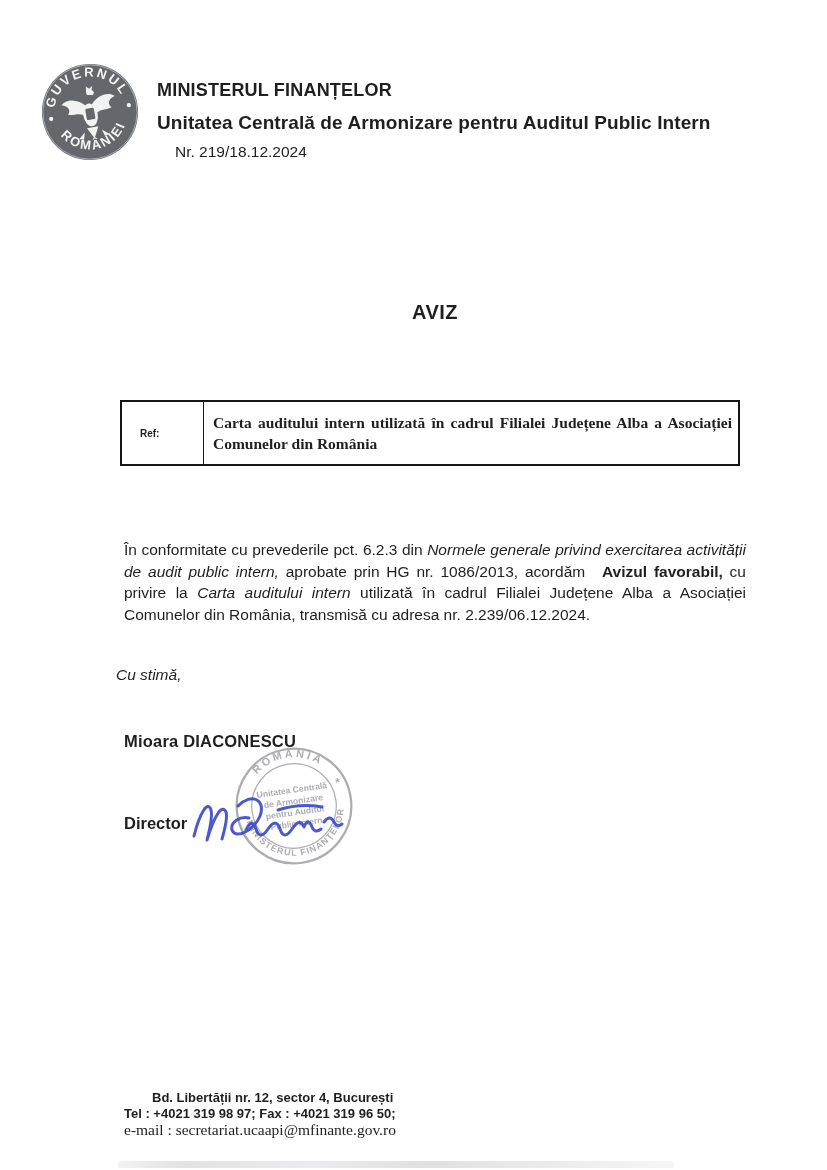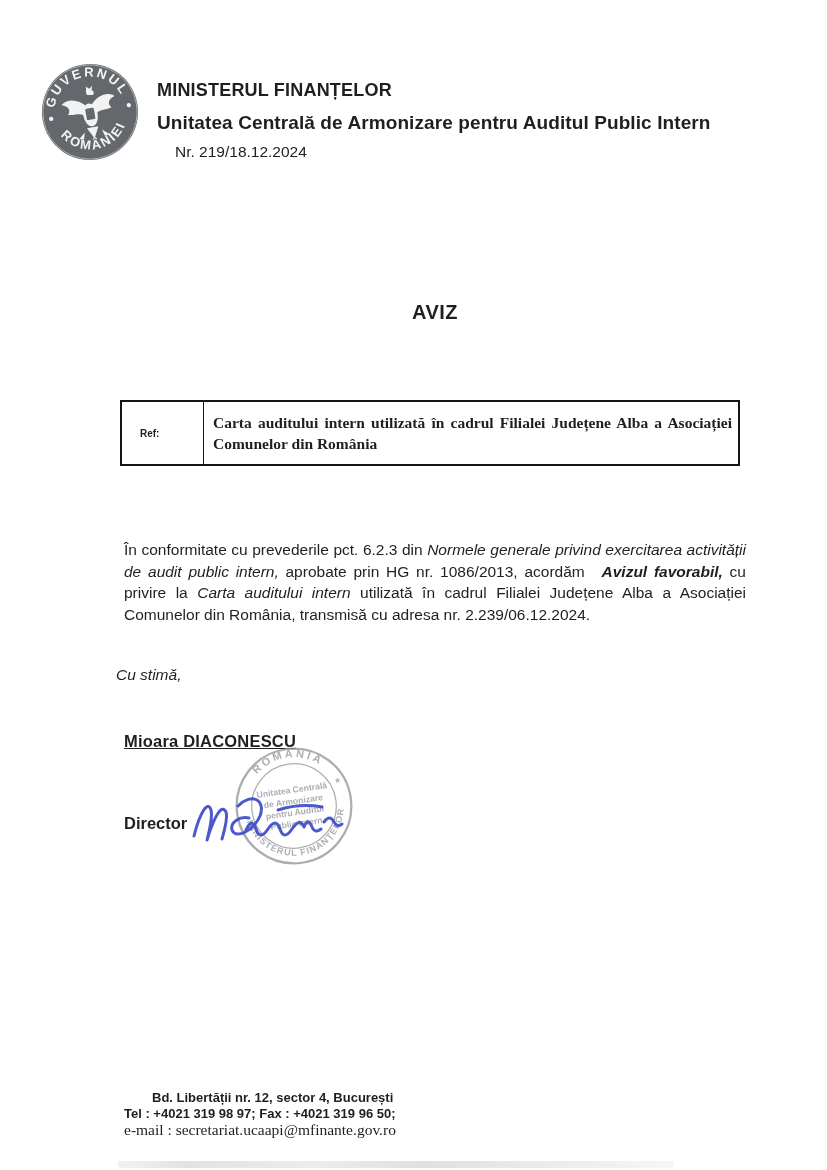--- a/index.html
+++ b/index.html
@@ -46,25 +46,25 @@
     font-family:Liberation Serif, serif;
   }
 
   
   .body-par{
     left:124px;top:539px;width:622px;
     font-size:15.5px;line-height:21.5px;
     text-align:justify;
   }
   .seg-i{font-style:italic;}
-  .seg-bi{font-style:italic;font-weight:700;margin-left:10px;}
+  .seg-bi{font-weight:700;margin-left:10px;}
   .closing{left:116px;top:666px;font-size:15.5px;font-style:italic;}
 
   
-  .sig-name{left:124px;top:732px;font-size:16.5px;font-weight:700;letter-spacing:.2px;text-decoration:underline;}
+  .sig-name{left:124px;top:732px;font-size:16.5px;font-weight:700;letter-spacing:.2px;}
   .sig-role{left:124px;top:814px;font-size:16.5px;font-weight:700;}
   .stamp{left:232px;top:744px;width:124px;height:124px;opacity:.78;}
   .signature{left:182px;top:778px;width:172px;height:78px;}
 
   
   .ft-address{left:124px;top:1090px;font-size:13px;font-weight:700;margin-left:28px;}
   .ft-phones{left:124px;top:1106px;font-size:13px;font-weight:700;}
   .ft-email{left:124px;top:1121px;font-size:15.5px;font-family:"Liberation Serif","DejaVu Serif",serif;}
 
   

